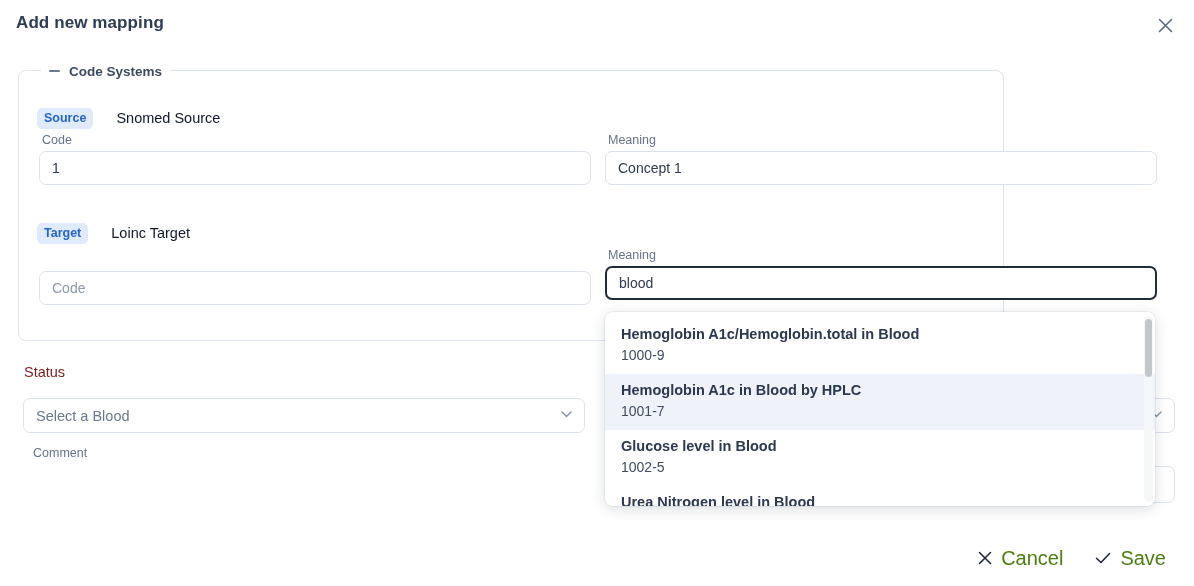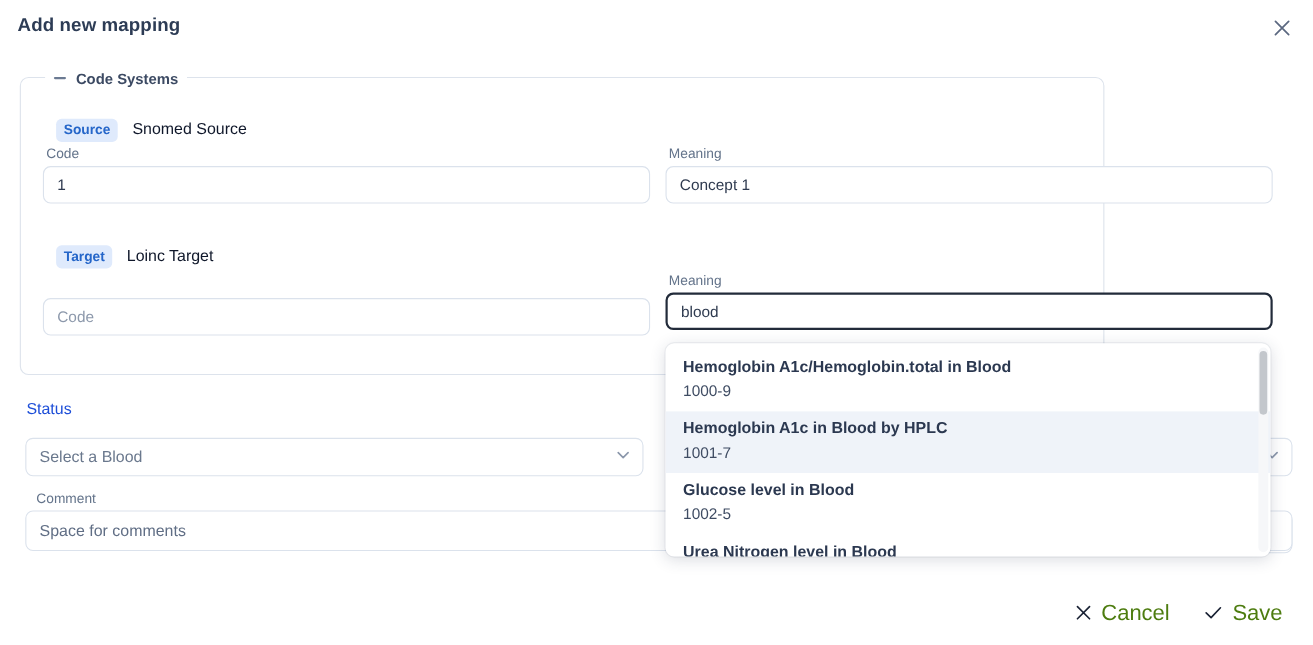--- a/index.html
+++ b/index.html
@@ -72,22 +72,21 @@
     height: 2px;
     background: #6b7a92;
     border-radius: 1px;
   }
 
   
   .sys-row {
     position: absolute;
     display: flex;
     align-items: center;
-    gap: 13px;
-    margin-left: 14px;
+    gap: 23px;
   }
   .sys-row.source { left: 18px; top: 37px; }
   .sys-row.target { left: 18px; top: 152px; }
   .tag {
     display: inline-block;
     background: #dfeafc;
     color: #2566c9;
     font-size: 12.5px;
     font-weight: bold;
     border-radius: 5px;
@@ -132,21 +131,21 @@
   .f-src-code    { left: 20px;  top: 62px;  width: 552px; }
   .f-src-meaning { left: 586px; top: 62px;  width: 552px; }
   .f-tgt-code    { left: 20px;  top: 200px; width: 552px; }
   .f-tgt-meaning { left: 586px; top: 177px; width: 552px; }
 
   
   .status-label {
     position: absolute;
     left: 24px; top: 364px;
     font-size: 14.5px;
-    color: #1d4ed8;
+    color: #7f1d1d;
   }
   .status-field {
     position: absolute;
     left: 23px; top: 398px;
     width: 562px;
   }
   .select-wrap { position: relative; }
   .select-box {
     width: 100%;
     height: 35px;
@@ -357,21 +356,20 @@
         <svg width="15" height="15" viewBox="0 0 15 15" fill="none">
           <path d="M3 5.5 L7.5 10 L12 5.5" stroke="#8b97ab" stroke-width="1.5" stroke-linecap="round" stroke-linejoin="round"></path>
         </svg>
       </span>
     </div>
   </div>
   <div class="ghost-input"></div>
 
   <div class="comment-field">
     <label class="field-label">Comment</label>
-    <input class="comment-input" type="text" placeholder="Space for comments" style="">
   </div>
 
   <div class="dropdown">
     <div class="dd-scroll">
 
       <div class="dd-item">
         <div class="dd-title">Hemoglobin A1c/Hemoglobin.total in Blood</div>
         <div class="dd-code">1000-9</div>
       </div>
 

